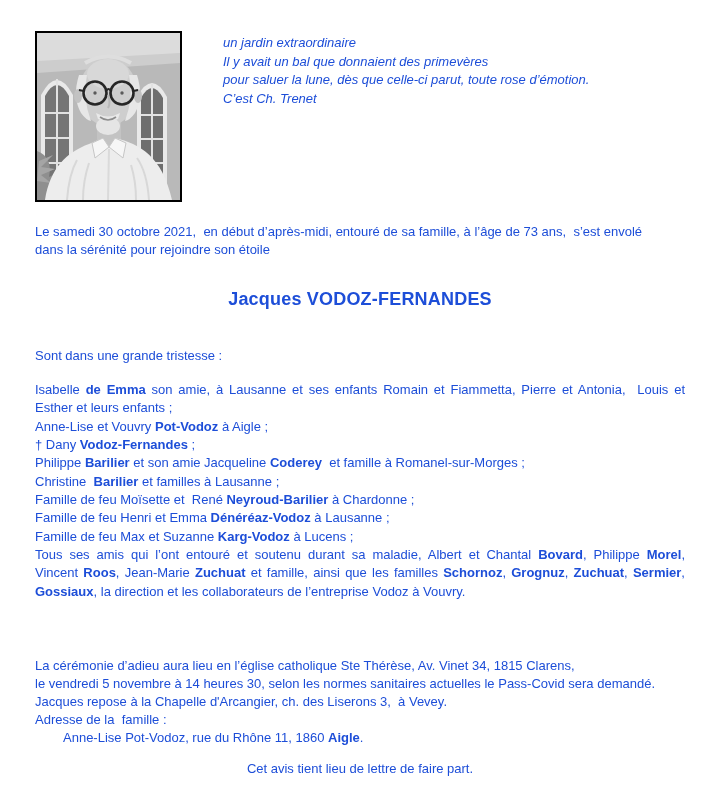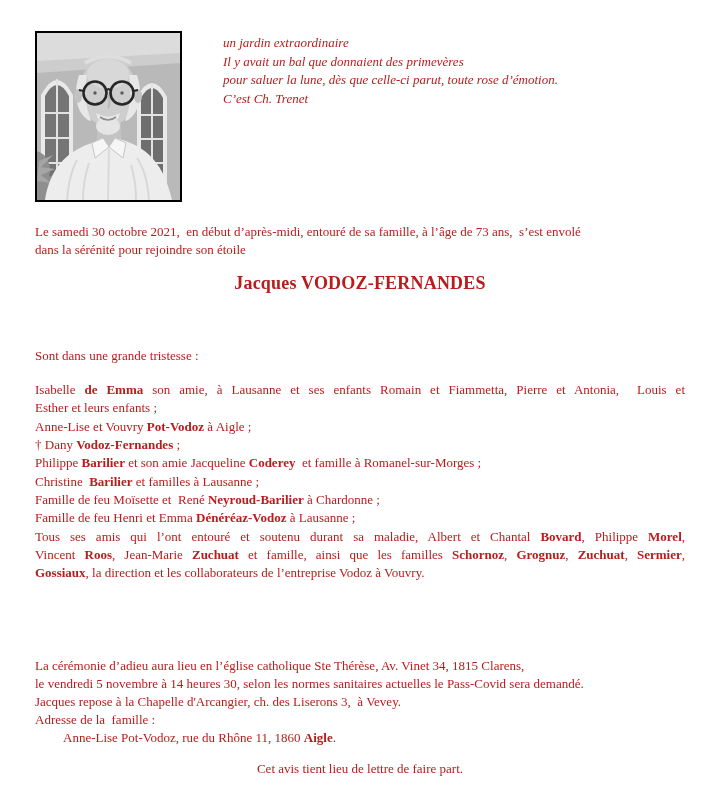--- a/index.html
+++ b/index.html
@@ -1,41 +1,41 @@
 <!DOCTYPE html>
 <html><head>
 <meta charset="utf-8">
 <style>
   html,body{margin:0;padding:0;background:#ffffff;}
   .page{
     position:relative;
     width:709px;height:802px;
     background:#ffffff;
-    font-family:Liberation Serif, serif;
-    color:#b91c1c;
+    font-family:Liberation Sans, sans-serif;
+    color:#1d4ed8;
     overflow:hidden;
   }
   .photo-frame{
     position:absolute;left:35px;top:31px;
     width:143px;height:167px;
     border:2px solid #000;
     background:#bdbdbd;
   }
   .photo-frame svg{display:block;}
   .poem{
     position:absolute;left:223px;top:34px;
     font-style:italic;
     font-size:13px;line-height:18.6px;
   }
   .intro{
     position:absolute;left:35px;top:223px;width:655px;
     font-size:13px;line-height:17.5px;
   }
   .name-heading{
-    position:absolute;left:35px;top:273px;width:650px;
+    position:absolute;left:35px;top:289px;width:650px;
     text-align:center;
     font-size:18px;font-weight:bold;
     letter-spacing:.2px;
   }
   .sadness{
     position:absolute;left:35px;top:348px;
     font-size:13px;
   }
   .family{
     position:absolute;left:35px;top:381px;width:650px;
@@ -138,20 +138,21 @@
 
   <div class="family">
       <div class="line jline"><span>Isabelle </span><span class="b">de Emma</span><span> son amie, à Lausanne et ses enfants Romain et Fiammetta, Pierre et Antonia,  Louis et</span></div>
       <div class="line"><span>Esther et leurs enfants ;</span></div>
       <div class="line"><span>Anne-Lise et Vouvry </span><span class="b">Pot-Vodoz</span><span> à Aigle ;</span></div>
       <div class="line"><span>† Dany </span><span class="b">Vodoz-Fernandes</span><span> ;</span></div>
       <div class="line"><span>Philippe </span><span class="b">Barilier</span><span> et son amie Jacqueline </span><span class="b">Coderey</span><span>  et famille à Romanel-sur-Morges ;</span></div>
       <div class="line"><span>Christine  </span><span class="b">Barilier</span><span> et familles à Lausanne ;</span></div>
       <div class="line"><span>Famille de feu Moïsette et  René </span><span class="b">Neyroud-Barilier</span><span> à Chardonne ;</span></div>
       <div class="line"><span>Famille de feu Henri et Emma </span><span class="b">Dénéréaz-Vodoz</span><span> à Lausanne ;</span></div>
+      <div class="line"><span>Famille de feu Max et Suzanne </span><span class="b">Karg-Vodoz</span><span> à Lucens ;</span></div>
       <div class="line jline"><span>Tous ses amis qui l’ont entouré et soutenu durant sa maladie, Albert et Chantal </span><span class="b">Bovard</span><span>, Philippe </span><span class="b">Morel</span><span>,</span></div>
       <div class="line jline"><span>Vincent </span><span class="b">Roos</span><span>, Jean-Marie </span><span class="b">Zuchuat</span><span> et famille, ainsi que les familles </span><span class="b">Schornoz</span><span>, </span><span class="b">Grognuz</span><span>, </span><span class="b">Zuchuat</span><span>, </span><span class="b">Sermier</span><span>,</span></div>
       <div class="line"><span class="b">Gossiaux</span><span>, la direction et les collaborateurs de l’entreprise Vodoz à Vouvry.</span></div>
     </div>
 
   <div class="ceremony">
       <div class="line"><span>La cérémonie d’adieu aura lieu en l’église catholique Ste Thérèse, Av. Vinet 34, 1815 Clarens,</span></div>
       <div class="line"><span>le vendredi 5 novembre à 14 heures 30, selon les normes sanitaires actuelles le Pass-Covid sera demandé.</span></div>
       <div class="line"><span>Jacques repose à la Chapelle d'Arcangier, ch. des Liserons 3,  à Vevey.</span></div>
       <div class="line"><span>Adresse de la  famille :</span></div>

